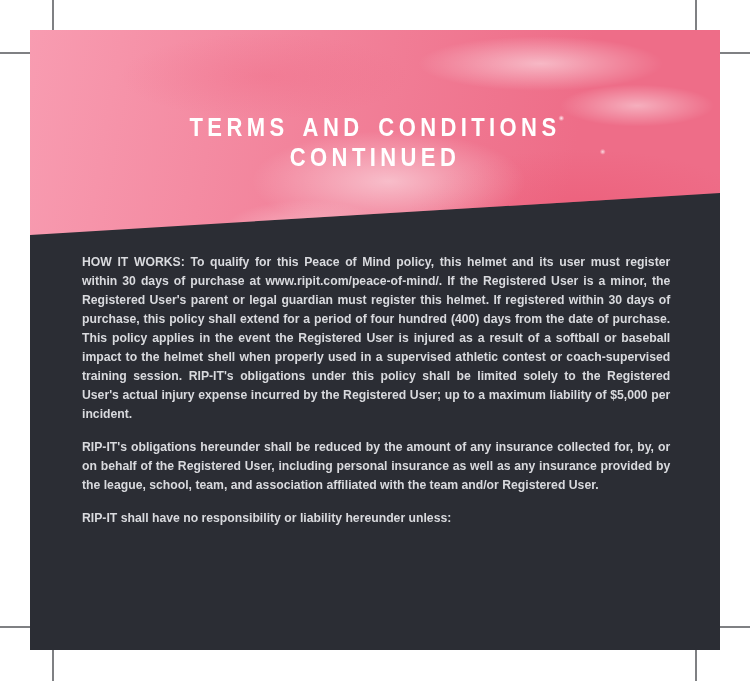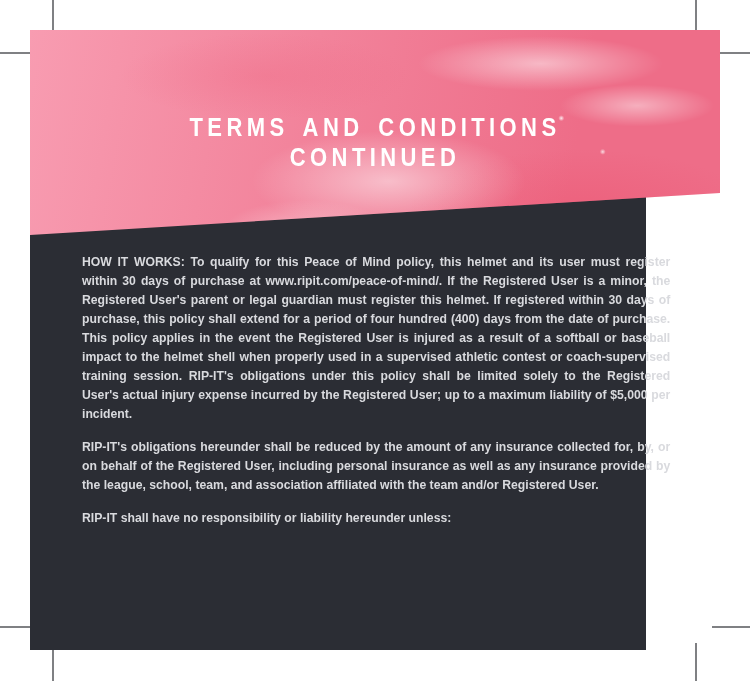--- a/index.html
+++ b/index.html
@@ -27,21 +27,21 @@
   .cm-tl-v{left:52px;top:0;width:2px;height:38px;}
   .cm-tl-h{left:0;top:52px;width:38px;height:2px;}
   .cm-tr-v{left:695px;top:0;width:2px;height:38px;}
   .cm-tr-h{left:712px;top:52px;width:38px;height:2px;}
   .cm-bl-h{left:0;top:626px;width:38px;height:2px;}
   .cm-bl-v{left:52px;top:643px;width:2px;height:38px;}
   .cm-br-h{left:712px;top:626px;width:38px;height:2px;}
   .cm-br-v{left:695px;top:643px;width:2px;height:38px;}
   
   .card{
-    position:absolute;left:30px;top:30px;width:616px;height:620px;
+    position:absolute;left:30px;top:30px;width:690px;height:620px;
     background:var(--card-bg);
   }
   .pink-header{
     position:absolute;left:0;top:0;width:690px;height:210px;
     clip-path:polygon(0 0, 100% 0, 100% 163px, 0 205px);
     background:
       radial-gradient(ellipse 170px 38px at 74% 16%,  rgba(255,255,255,0.50), rgba(255,255,255,0) 72%),
       radial-gradient(ellipse 110px 30px at 88% 36%,  rgba(255,255,255,0.45), rgba(255,255,255,0) 70%),
       radial-gradient(ellipse 190px 70px at 52% 72%,  rgba(255,255,255,0.50), rgba(255,255,255,0) 72%),
       radial-gradient(ellipse 120px 45px at 40% 96%,  rgba(255,255,255,0.40), rgba(255,255,255,0) 70%),

